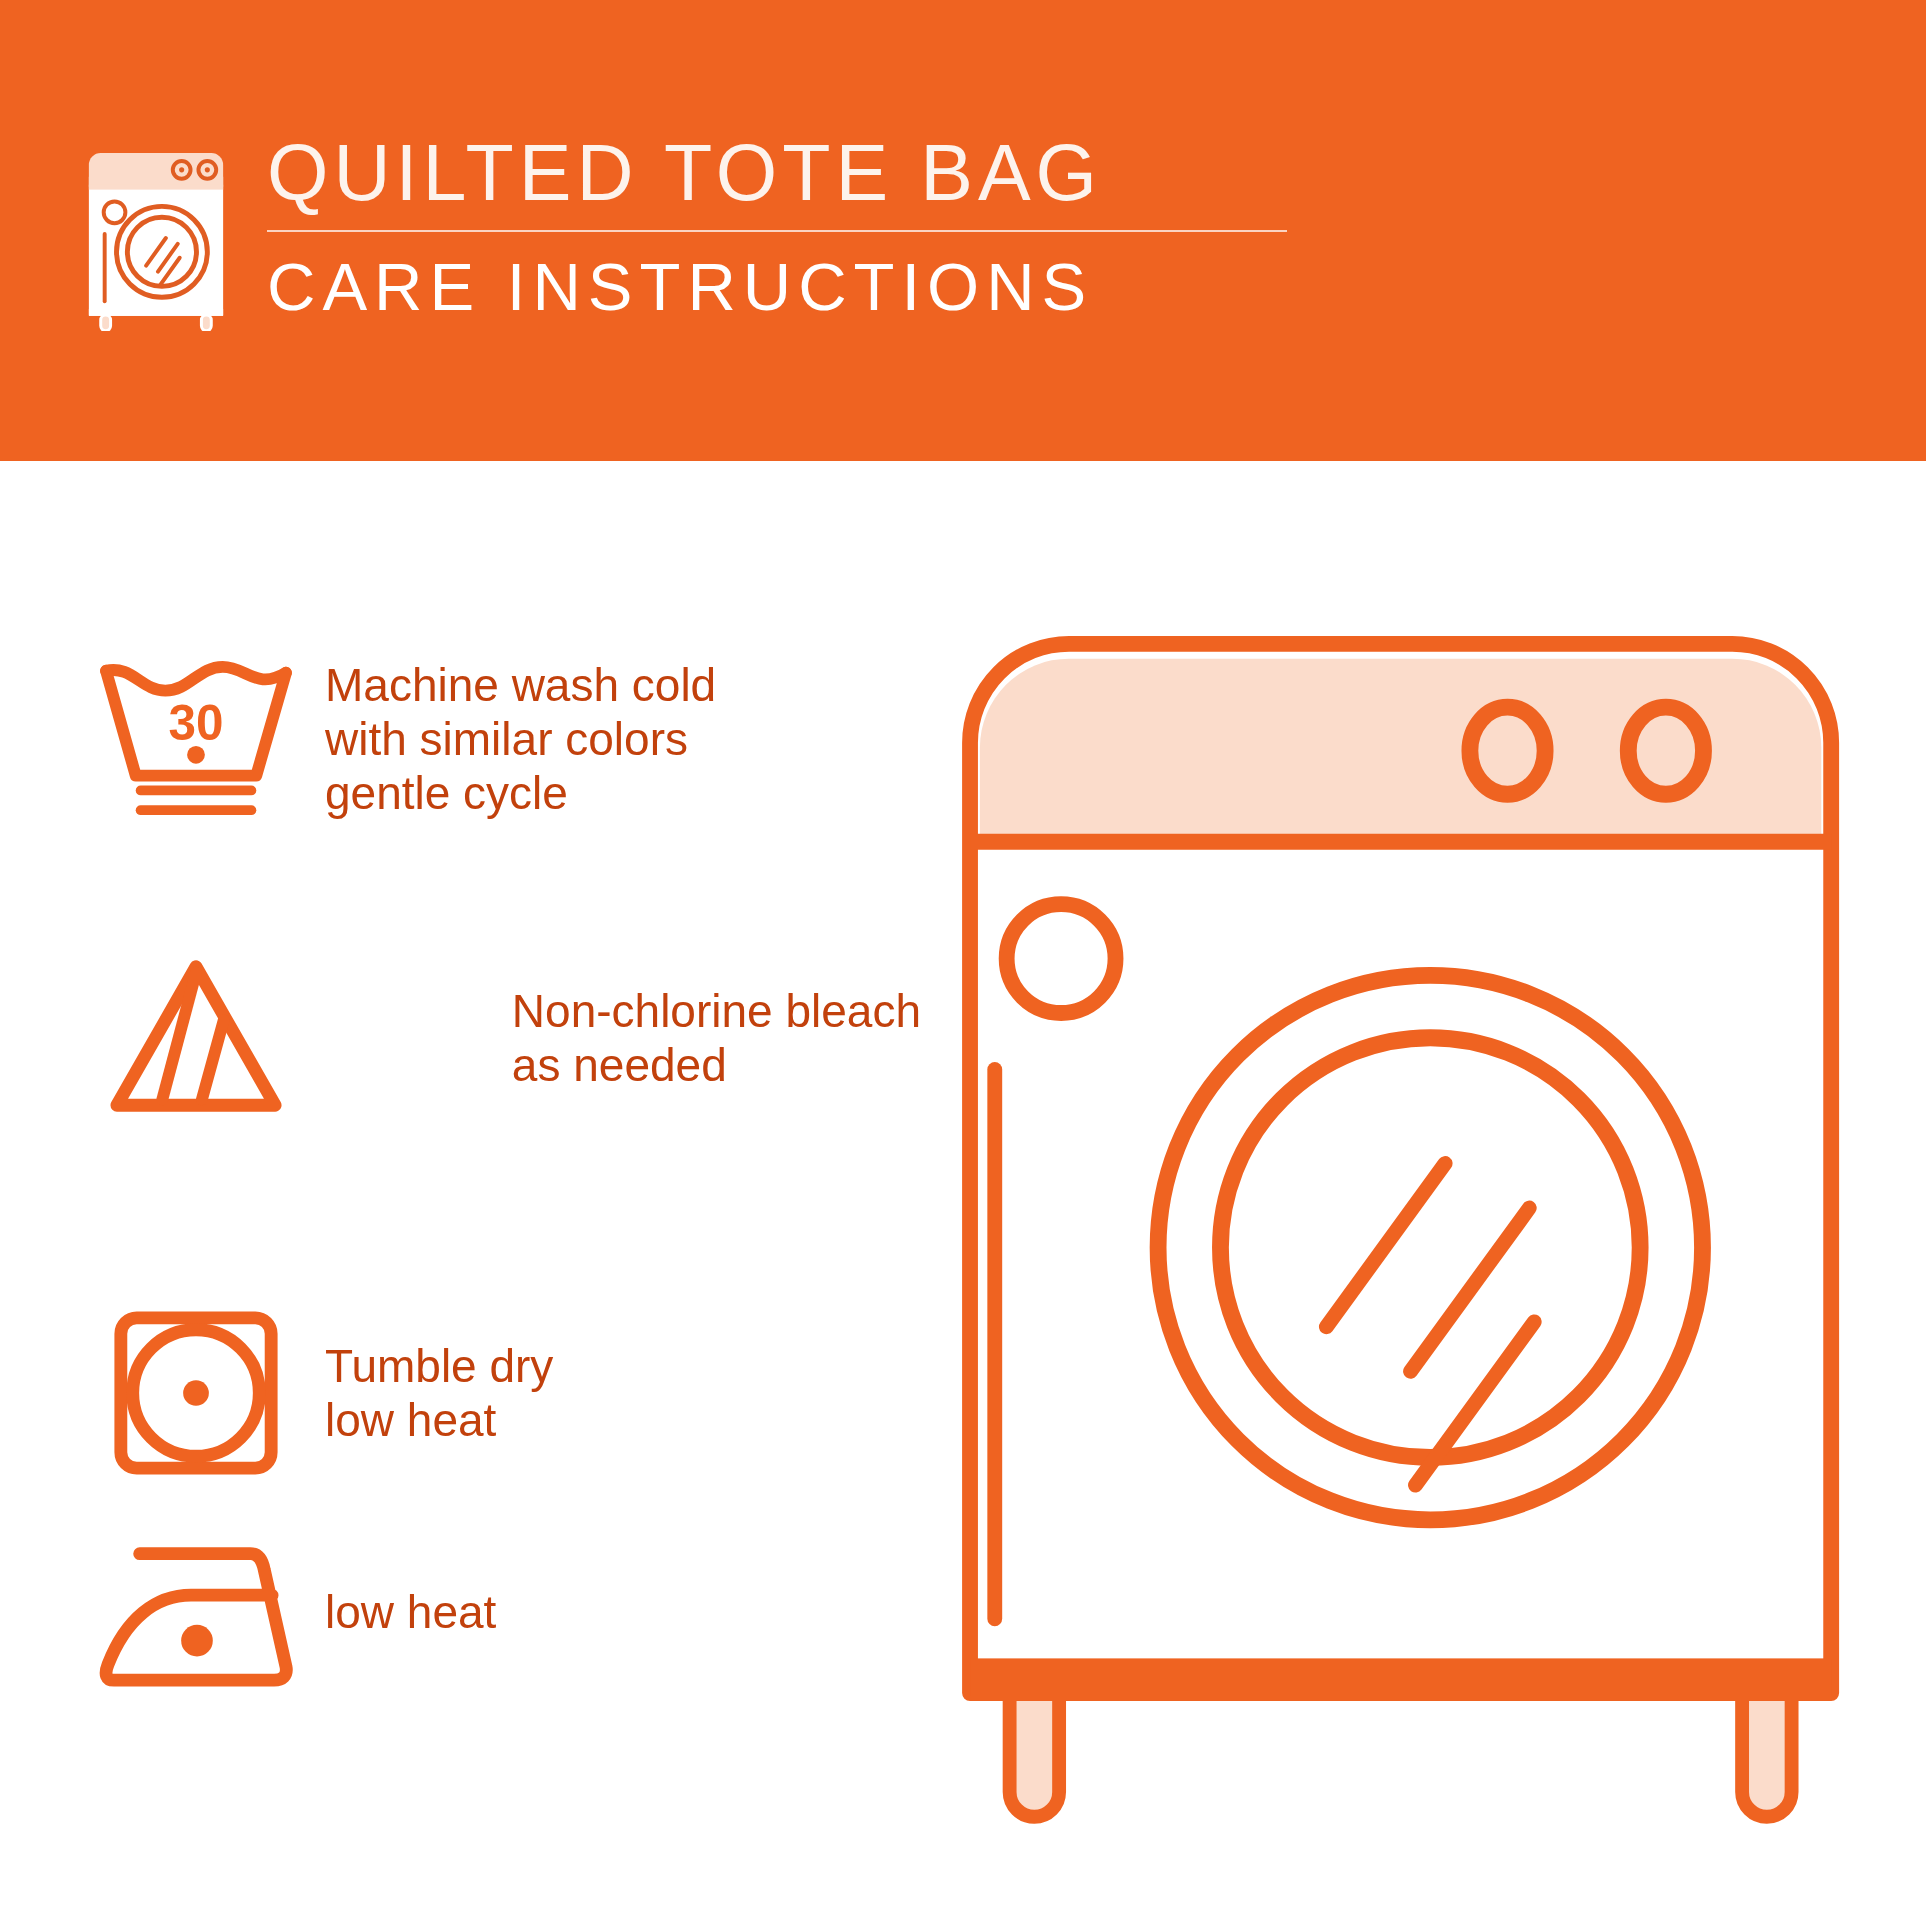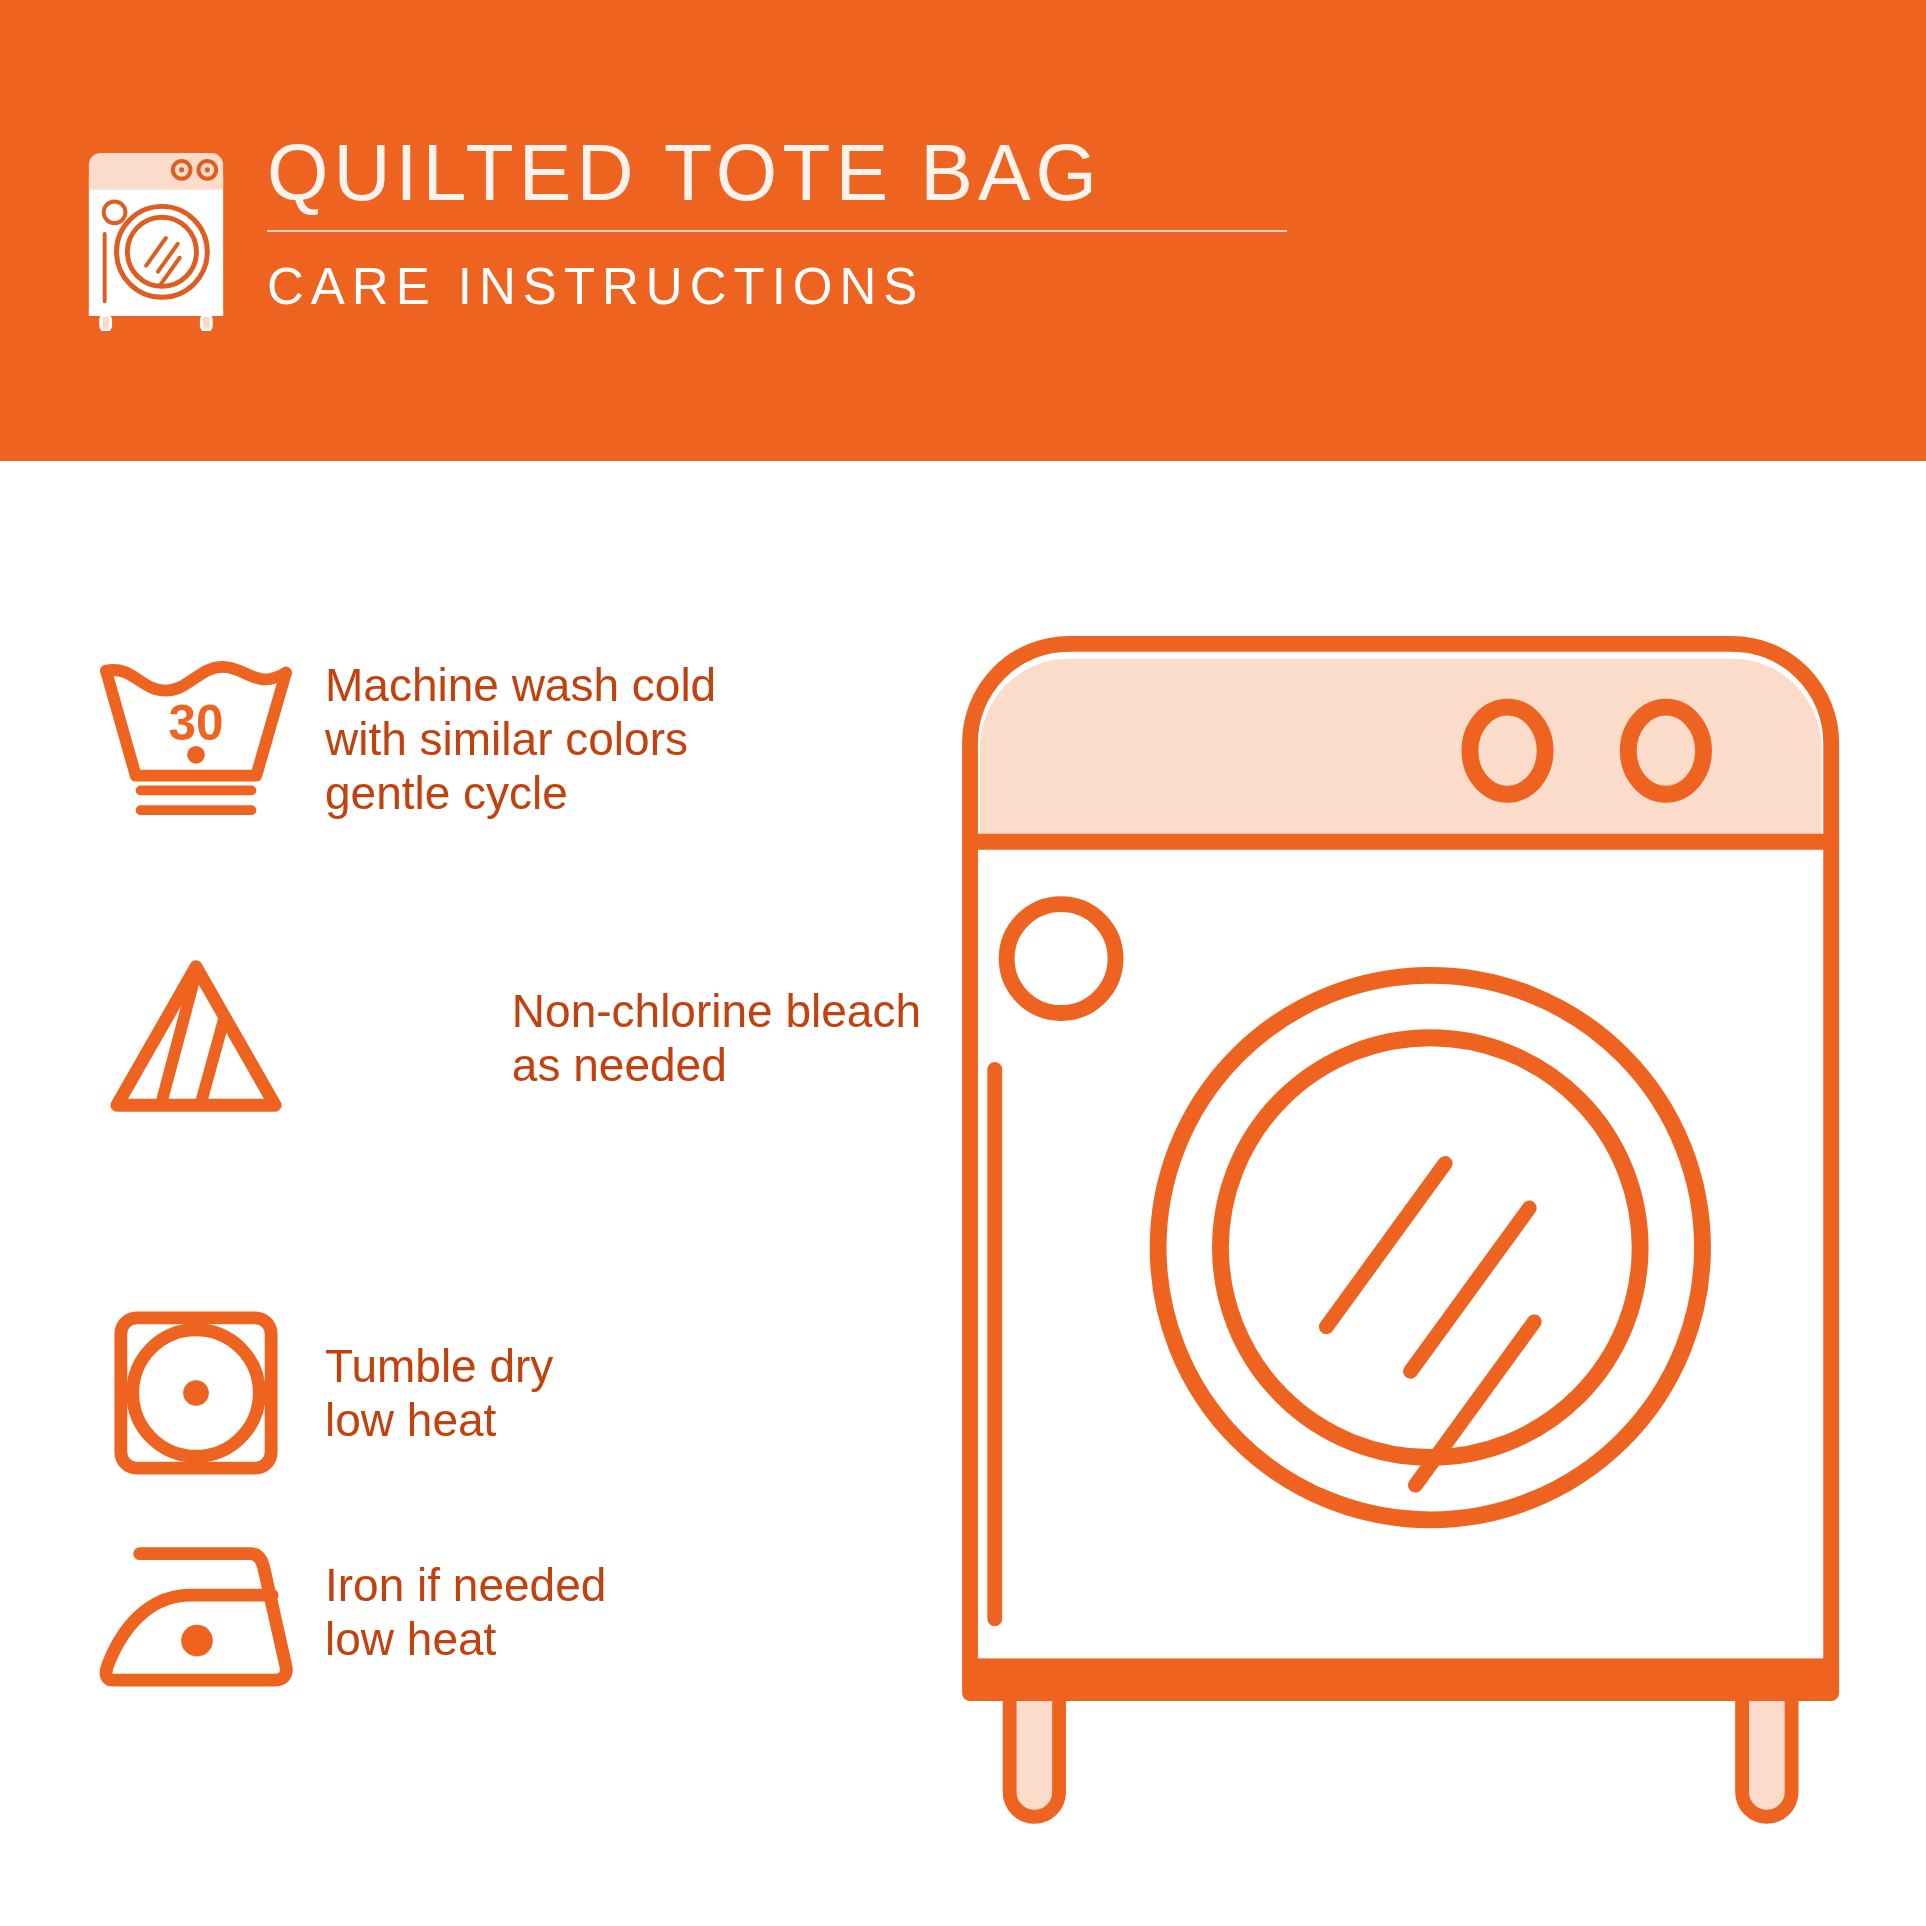--- a/index.html
+++ b/index.html
@@ -50,21 +50,21 @@
     font-family: "Liberation Sans", sans-serif;
   }
   .title-rule {
     height: 2px;
     background: rgba(255,255,255,0.72);
     margin: 16px 0 12px 0;
     width: 100%;
   }
   .title-line2 {
     color: #ffffff;
-    font-size: 51px;
+    font-size: 67px;
     line-height: 85px;
     font-weight: 400;
     letter-spacing: 7px;
     white-space: nowrap;
     font-family: "Liberation Sans", sans-serif;
   }
   .care-row {
     position: absolute;
     display: flex;
     align-items: center;
@@ -199,21 +199,20 @@
 <div class="care-row" id="row-iron">
   <div class="care-icon">
     <svg width="208" height="168" viewBox="0 0 210 170">
 
       <path d="M48 26 H160 C168 26 172 32 174 42 L196 140 C198 150 192 154 184 154 H22
                C14 154 12 148 16 138 C34 92 64 68 100 68 H182" fill="none" stroke="#ef6321" stroke-width="13" stroke-linejoin="round" stroke-linecap="round"></path>
       <circle cx="106" cy="114" r="16" fill="#ef6321"></circle>
     </svg>
   </div>
   <div class="care-text">
-    <div>Iron if needed</div>
     <div>low heat</div>
   </div>
 </div>
 
 <div class="machine-wrap">
   <svg class="machine-svg" viewBox="0 0 930 1280">
 
     <path d="M60 1060 h50 v120 a25 25 0 0 1 -50 0 z" fill="#fbdccb" stroke="#ef6321" stroke-width="14" stroke-linejoin="round"></path>
     <path d="M800 1060 h50 v120 a25 25 0 0 1 -50 0 z" fill="#fbdccb" stroke="#ef6321" stroke-width="14" stroke-linejoin="round"></path>
 

